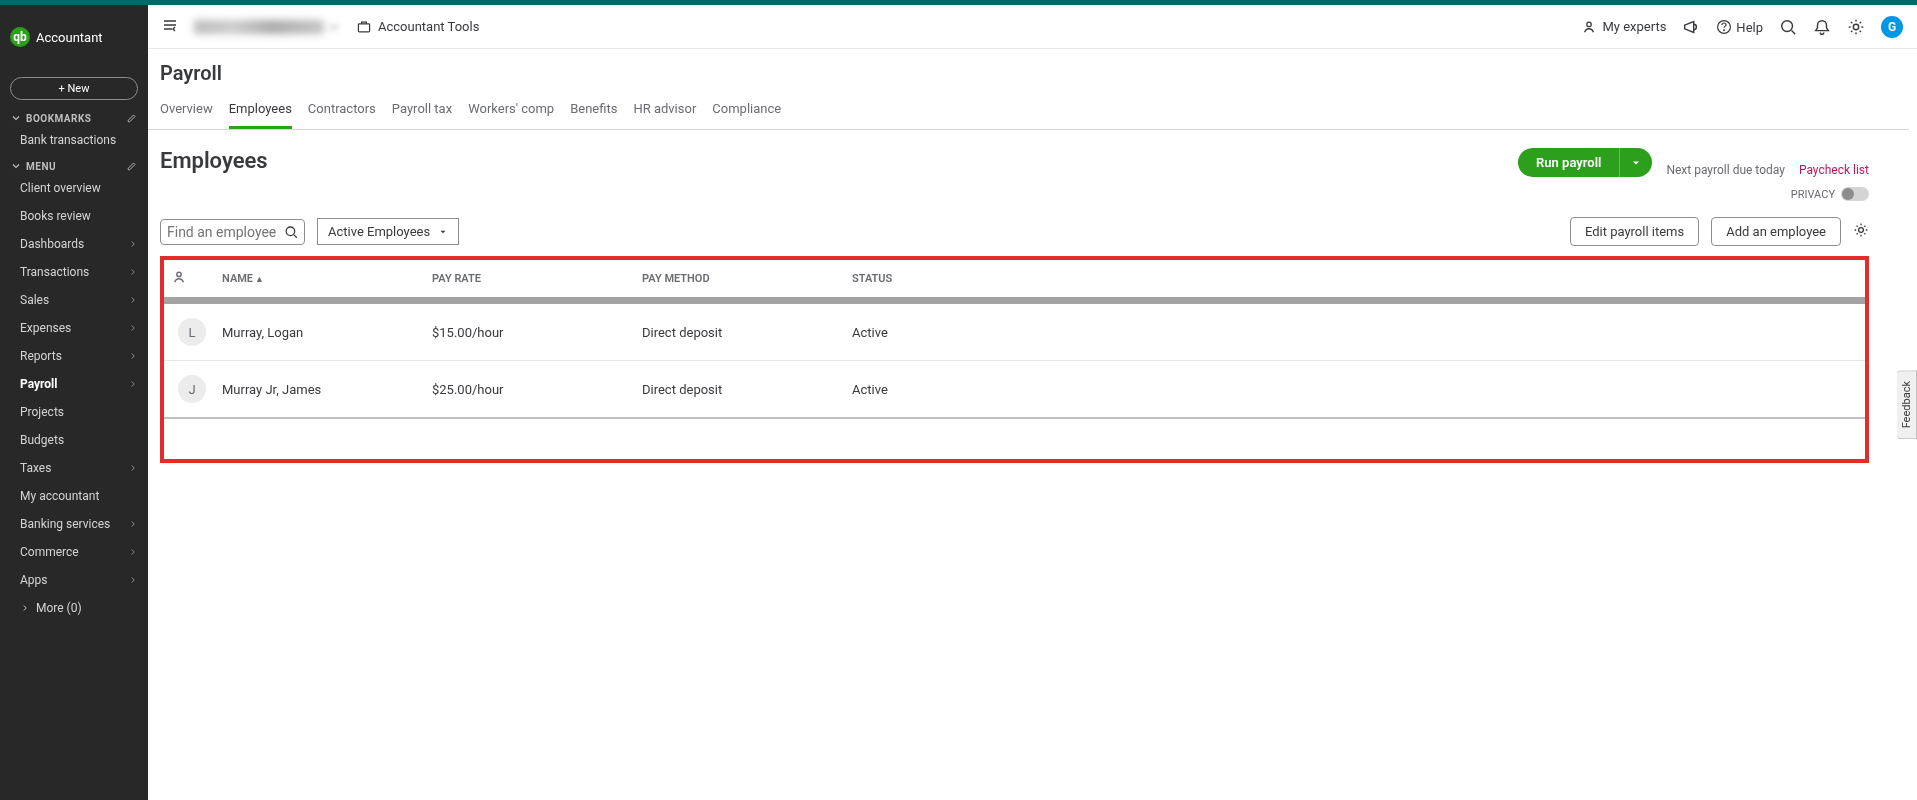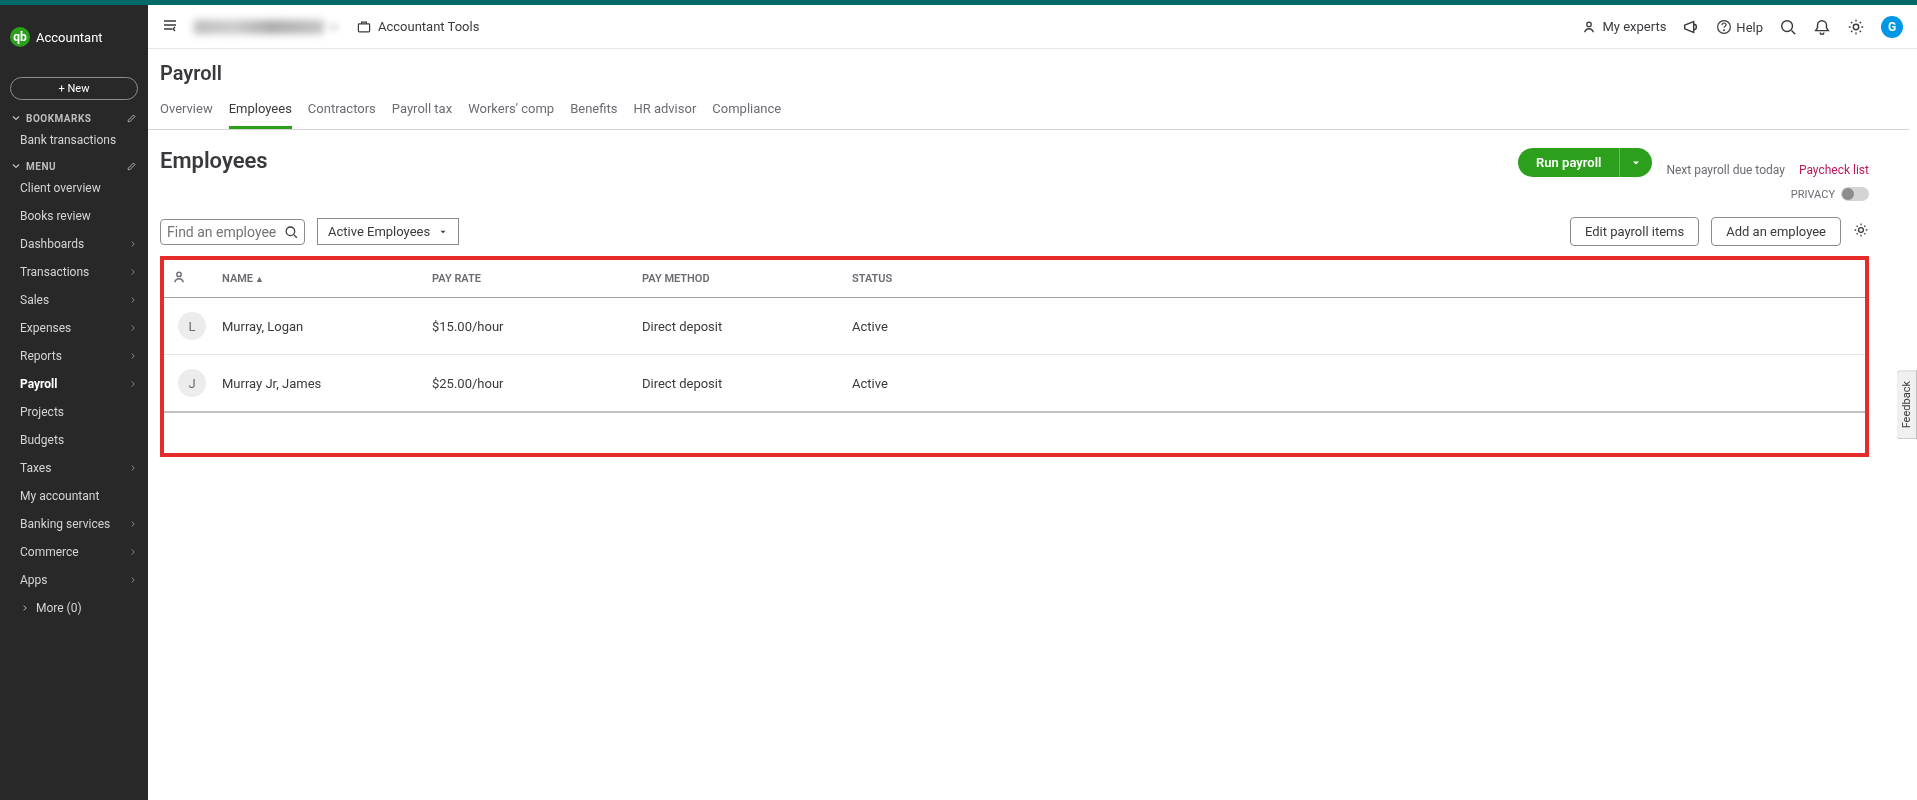--- a/index.html
+++ b/index.html
@@ -55,21 +55,21 @@
 .search-box input{border:none;outline:none;font-size:14px;width:100%;color:#6b6c72}
 .search-box svg{width:16px;height:16px;fill:none;stroke:#393a3d;stroke-width:1.8}
 .filter-dd{display:flex;align-items:center;gap:8px;border:1px solid #8d8d8d;border-radius:0;padding:5px 10px;font-size:13px;color:#393a3d;cursor:pointer}
 .filter-dd svg{width:10px;height:10px;fill:#393a3d}
 .ctrl-spacer{flex:1}
 .btn-outline{border:1px solid #8d8d8d;background:#fff;border-radius:4px;padding:6px 14px;font-size:13px;color:#393a3d;cursor:pointer}
 .gear-icon{cursor:pointer}
 .gear-icon svg{width:16px;height:16px;fill:none;stroke:#393a3d;stroke-width:1.6}
 .table-box{margin:0 48px 0 12px;border:4px solid #e62b2b;padding-bottom:40px}
 .emp-table{width:100%;border-collapse:collapse}
-.emp-table thead th{text-align:left;font-size:11px;font-weight:600;color:#6b6c72;padding:10px 8px;border-bottom:1px solid #a3a3a3}
+.emp-table thead th{text-align:left;font-size:11px;font-weight:600;color:#6b6c72;padding:10px 8px;border-bottom:7px solid #a3a3a3}
 .emp-table tbody tr{border-bottom:1px solid #e6e6e6}
 .emp-table tbody tr:last-child{border-bottom:2px solid #c0c0c0}
 .emp-table td{padding:14px 8px;font-size:13px;color:#393a3d}
 .th-avatar{width:40px;text-align:center}
 .th-avatar svg{width:14px;height:14px;fill:none;stroke:#6b6c72;stroke-width:1.6}
 .th-name{width:210px}
 .sort-arrow{font-size:9px;margin-left:2px}
 .th-payrate{width:210px}
 .th-paymethod{width:210px}
 .emp-avatar{width:28px;height:28px;border-radius:50%;background:#ececec;color:#6b6c72;display:flex;align-items:center;justify-content:center;font-size:13px;margin-left:6px}

